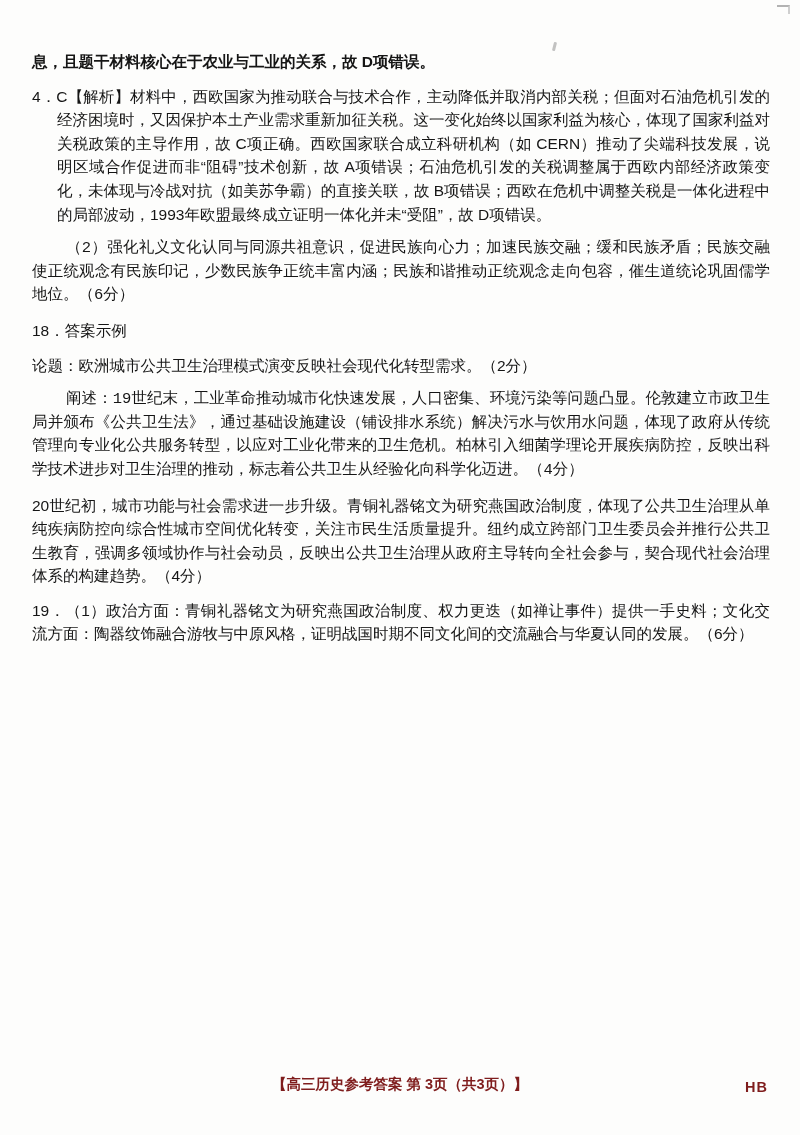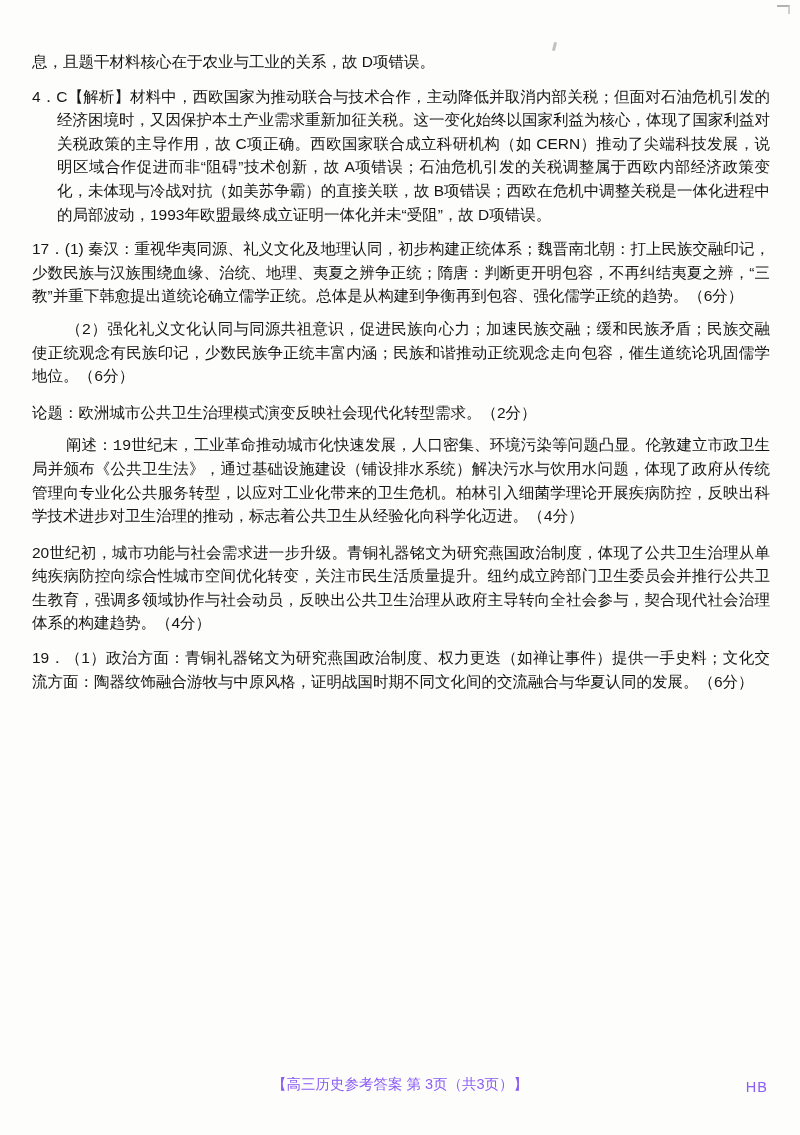--- a/index.html
+++ b/index.html
@@ -24,36 +24,36 @@
   }
   .content {
     text-align: justify;
     text-justify: inter-ideograph;
   }
   .content p {
     margin: 0 0 11px 0;
     word-break: break-all;
   }
   
-  .p-cont { margin-left: 25px; }
+  .p-cont { margin-left: 25px; font-weight: bold; }
   
   .p-hang { padding-left: 25px; text-indent: -25px; }
   
   .p-ind { text-indent: 34px; font-family: Liberation Mono, monospace; }
   
   .p-ml { margin-left: 25px; }
   .footer {
     position: absolute;
     left: 30px;
     right: 30px;
     bottom: 38px;
     text-align: center;
     font-size: 14.5px;
-    font-weight: 400;
-    color: #8b5cf6;
+    font-weight: 700;
+    color: #7f1d1d;
   }
   .footer .footer-right {
     position: absolute;
     right: 2px;
     top: 3px;
     letter-spacing: 1px;
   }
   
   .art-corner {
     position: absolute;
@@ -81,22 +81,22 @@
 <body>
 
 <div class="page">
 
   <span class="art-corner"></span>
   <span class="art-tick"></span>
 
   <div class="content">
     <p class="p-cont">息，且题干材料核心在于农业与工业的关系，故 D项错误。</p>
     <p class="p-hang">4．C【解析】材料中，西欧国家为推动联合与技术合作，主动降低并取消内部关税；但面对石油危机引发的经济困境时，又因保护本土产业需求重新加征关税。这一变化始终以国家利益为核心，体现了国家利益对关税政策的主导作用，故 C项正确。西欧国家联合成立科研机构（如 CERN）推动了尖端科技发展，说明区域合作促进而非“阻碍”技术创新，故 A项错误；石油危机引发的关税调整属于西欧内部经济政策变化，未体现与冷战对抗（如美苏争霸）的直接关联，故 B项错误；西欧在危机中调整关税是一体化进程中的局部波动，1993年欧盟最终成立证明一体化并未“受阻”，故 D项错误。</p>
-    <p>17．(1) 秦汉：重视华夷同源、礼义文化及地理认同，初步构建正统体系；魏晋南北朝：打上民族交融印记，少数民族与汉族围绕血缘、治统、地理、夷夏之辨争正统；隋唐：判断更开明包容，不再纠结夷夏之辨，“三教”并重下韩愈提出道统论确立儒学正统。总体是从构建到争衡再到包容、强化儒学正统的趋势。（6分）</p>
     <p class="p-ind">（2）强化礼义文化认同与同源共祖意识，促进民族向心力；加速民族交融；缓和民族矛盾；民族交融使正统观念有民族印记，少数民族争正统丰富内涵；民族和谐推动正统观念走向包容，催生道统论巩固儒学地位。（6分）</p>
+    <p>18．答案示例</p>
     <p class="p-ml">论题：欧洲城市公共卫生治理模式演变反映社会现代化转型需求。（2分）</p>
     <p class="p-ind">阐述：19世纪末，工业革命推动城市化快速发展，人口密集、环境污染等问题凸显。伦敦建立市政卫生局并颁布《公共卫生法》，通过基础设施建设（铺设排水系统）解决污水与饮用水问题，体现了政府从传统管理向专业化公共服务转型，以应对工业化带来的卫生危机。柏林引入细菌学理论开展疾病防控，反映出科学技术进步对卫生治理的推动，标志着公共卫生从经验化向科学化迈进。（4分）</p>
     <p>20世纪初，城市功能与社会需求进一步升级。青铜礼器铭文为研究燕国政治制度，体现了公共卫生治理从单纯疾病防控向综合性城市空间优化转变，关注市民生活质量提升。纽约成立跨部门卫生委员会并推行公共卫生教育，强调多领域协作与社会动员，反映出公共卫生治理从政府主导转向全社会参与，契合现代社会治理体系的构建趋势。（4分）</p>
     <p>19．（1）政治方面：青铜礼器铭文为研究燕国政治制度、权力更迭（如禅让事件）提供一手史料；文化交流方面：陶器纹饰融合游牧与中原风格，证明战国时期不同文化间的交流融合与华夏认同的发展。（6分）</p>
   </div>
 
   <div class="footer">
     <span class="footer-center">【高三历史参考答案 第 3页（共3页）】</span>
     <span class="footer-right">HB</span>
   </div>

